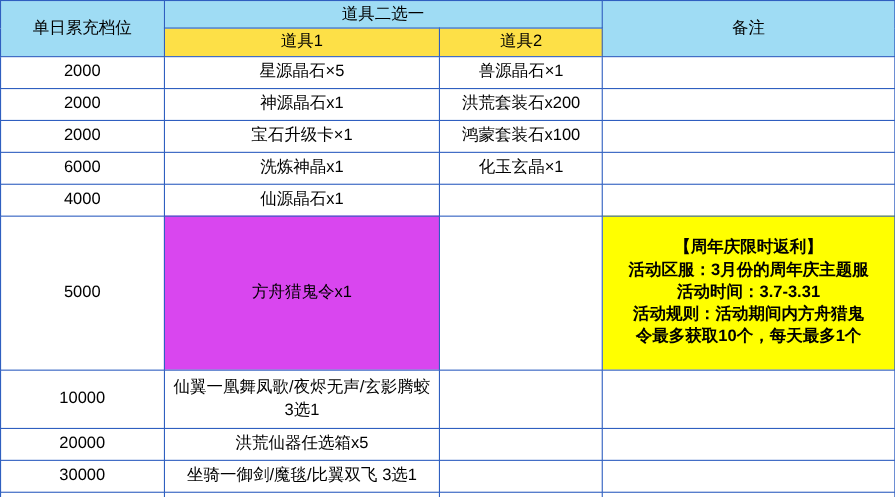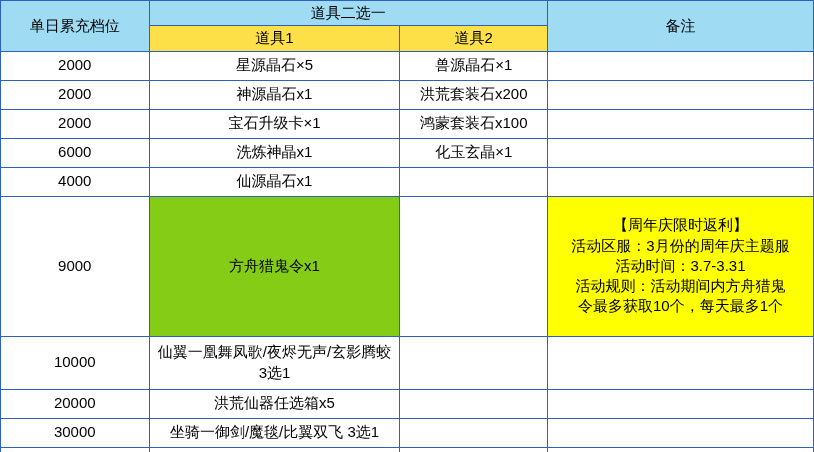--- a/index.html
+++ b/index.html
@@ -39,31 +39,31 @@
     font-weight: bold;
     font-size: 15px;
   }
   .col-tier { width: 148px; }
   .col-item1 { width: 250px; }
   .col-item2 { width: 147px; }
   .col-note { width: 265px; }
   .tier-cell { height: 24px; }
   .row-cell { height: 24px; }
   .highlight-yellow {
-    background: #84cc16;
+    background: #d946ef;
     font-weight: bold;
   }
   .note-yellow {
     background: #ffff00;
     font-weight: bold;
     font-size: 15px;
     line-height: 1.85;
     padding: 4px 6px;
   }
-  .note-yellow div { white-space: nowrap; }
+  .note-yellow div { white-space: nowrap; font-weight: bold; }
   .tall-row td { height: 135px; }
   .two-line td { height: 48px; }
   .wrapcell {
     white-space: normal;
     padding-left: 8px;
     padding-right: 8px;
   }
 </style>
 </head>
 <body>
@@ -115,21 +115,21 @@
     </tr>
 
     <tr class="row-cell">
       <td class="tier-cell">4000</td>
       <td>仙源晶石x1</td>
       <td></td>
       <td></td>
     </tr>
 
     <tr class="tall-row">
-      <td>9000</td>
+      <td>5000</td>
       <td class="highlight-yellow">方舟猎鬼令x1</td>
       <td></td>
       <td class="note-yellow">
         <div>【周年庆限时返利】</div>
         <div>活动区服：3月份的周年庆主题服</div>
         <div>活动时间：3.7-3.31</div>
         <div>活动规则：活动期间内方舟猎鬼</div>
         <div>令最多获取10个，每天最多1个</div>
       </td>
     </tr>

